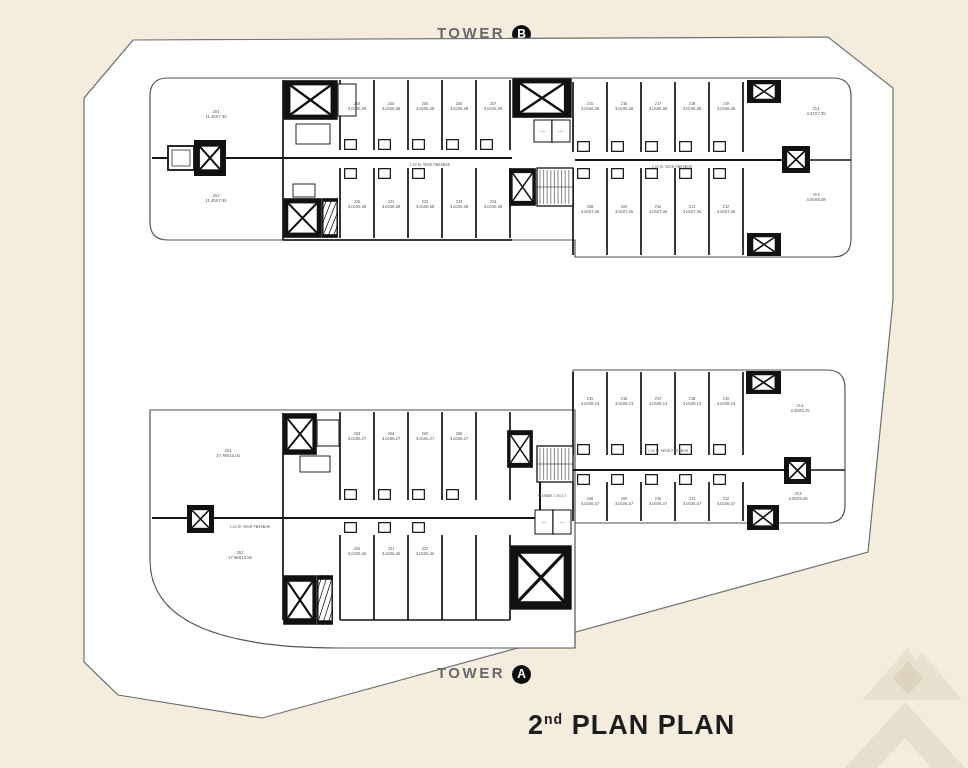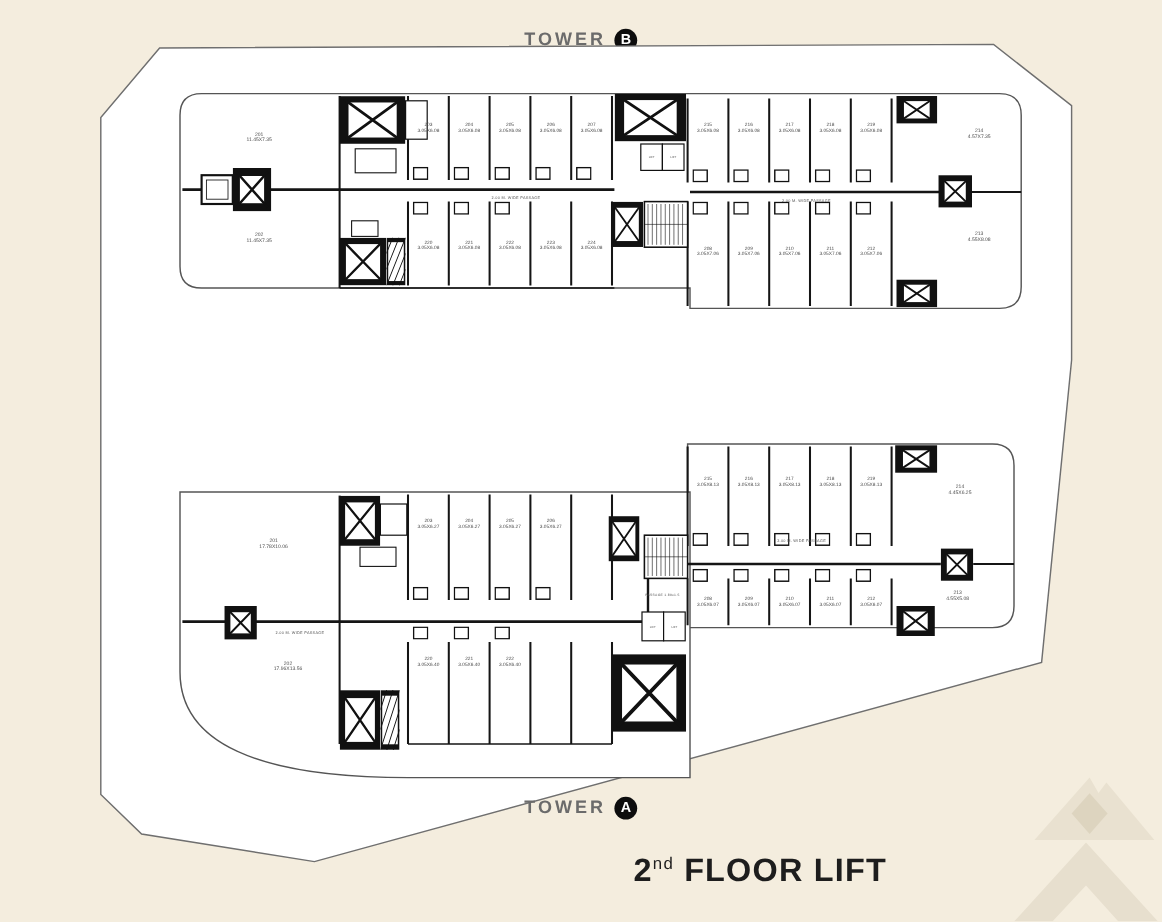--- a/index.html
+++ b/index.html
@@ -15,21 +15,21 @@
   .wall{stroke:#151515;fill:none;}
   .outline{stroke:#6f6f6f;stroke-width:1.2;fill:#ffffff;}
   
   .tower-label{position:absolute;left:0;width:100%;text-align:center;
        color:#6b6b6b;font-weight:bold;font-size:15px;letter-spacing:2.5px;}
   .badge{display:inline-block;width:19px;height:19px;line-height:19px;border-radius:50%;
        background:#0d0d0d;color:#fff;font-size:12px;letter-spacing:0;text-align:center;
        vertical-align:middle;margin-left:7px;font-weight:bold;}
   .plan-title{position:absolute;left:528px;top:710px;color:#1d1d1d;
        font-size:27px;font-weight:800;letter-spacing:1px;}
-  .plan-title sup{font-size:14px;font-weight:400;}
+  .plan-title sup{font-size:14px;font-weight:700;}
 </style>
 </head>
 <body>
 
 <div class="stage">
 
   <div class="tower-label" style="top:24px;">
     <span>TOWER</span><span class="badge">B</span>
   </div>
 
@@ -242,16 +242,16 @@
       <polygon points="893,678 908,661 923,678 908,695" fill="#ddd4bf"></polygon>
       <polygon points="845,768 905,702 965,768 932,768 905,738 877,768" fill="#e7dfce"></polygon>
     </g>
   </svg>
 
   <div class="tower-label" style="top:664px;">
     <span>TOWER</span><span class="badge">A</span>
   </div>
 
   <div class="plan-title">
-    <span>2</span><sup>nd</sup><span> FLOOR LIFT</span>
+    <span>2</span><sup>nd</sup><span> PLAN PLAN</span>
   </div>
 
 </div>
 
 </body></html>

